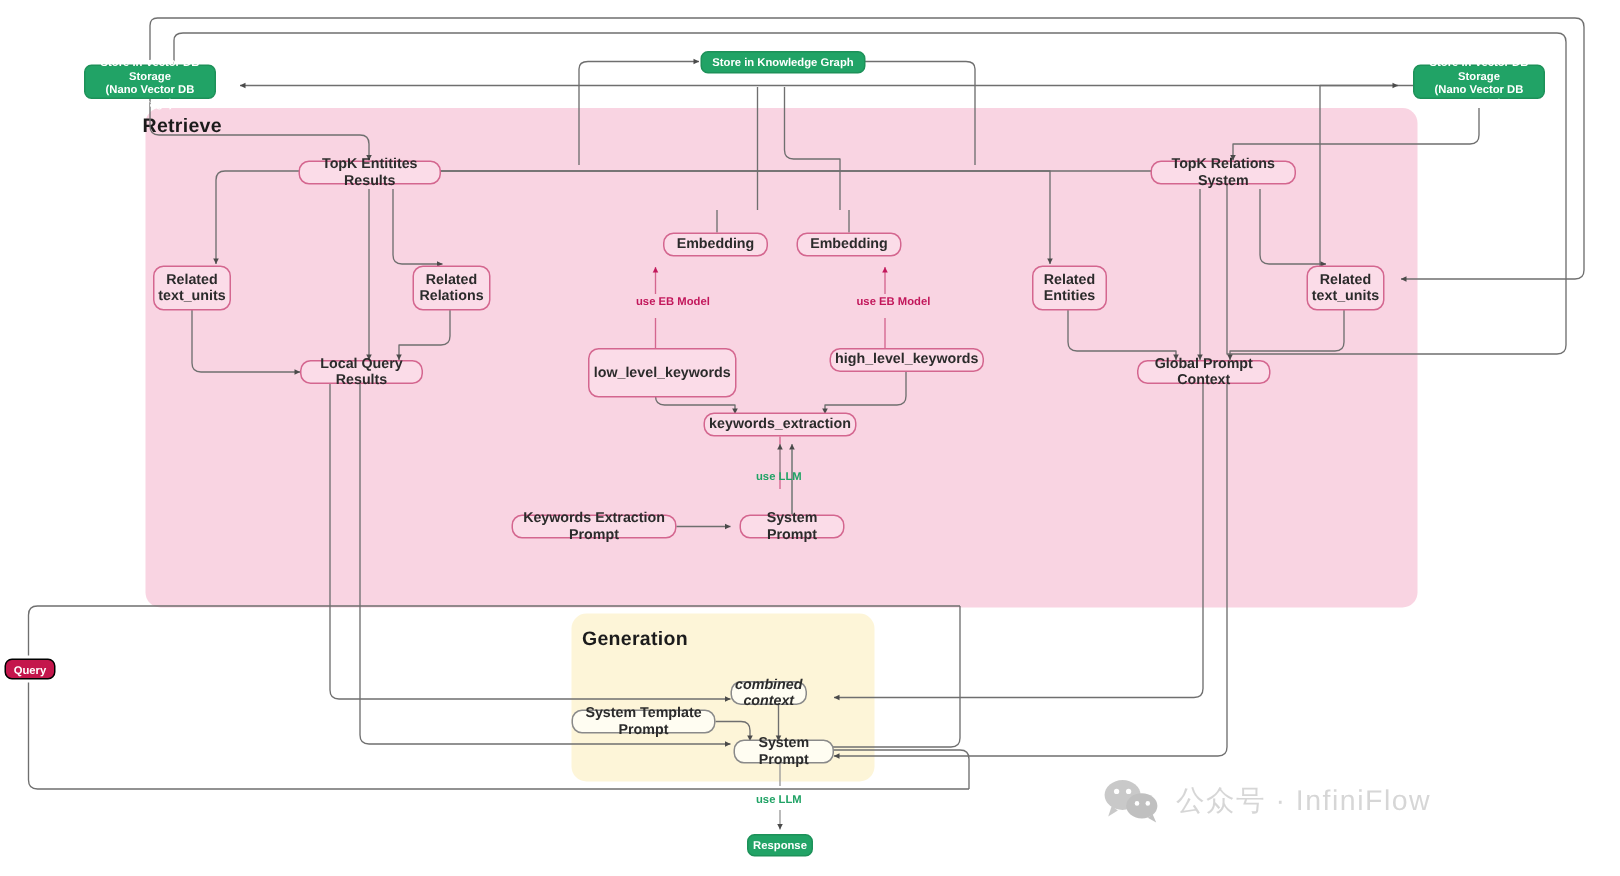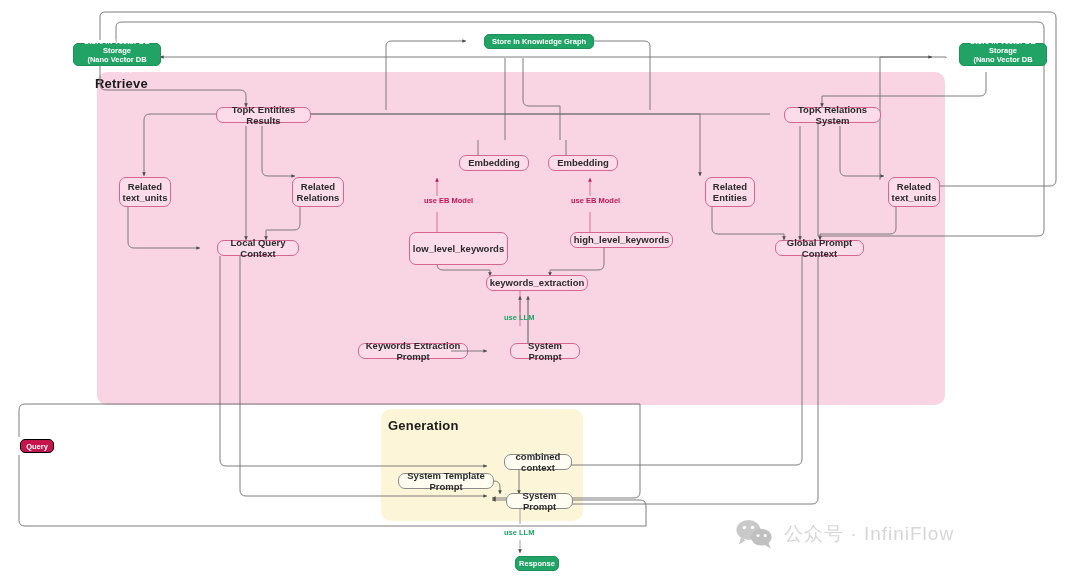--- a/index.html
+++ b/index.html
@@ -7,21 +7,21 @@
        font-family:"Liberation Sans","DejaVu Sans",sans-serif;}
   #canvas{position:absolute;inset:0;width:1080px;height:584px;}
   svg.wires{position:absolute;left:0;top:0;width:1080px;height:584px;pointer-events:none;}
 
   .panel{position:absolute;border-radius:10px;}
   .panel-retrieve{background:#f9d4e2;}
   .panel-generation{background:#fdf5d8;}
   .panel-title{position:absolute;font-weight:bold;font-size:13px;color:#1b1b1b;letter-spacing:.2px;}
 
   .node{position:absolute;box-sizing:border-box;display:flex;align-items:center;
-        justify-content:center;text-align:center;border-radius:7px;line-height:1.2;margin-left:17px;}
+        justify-content:center;text-align:center;border-radius:7px;line-height:1.2;}
 
   .n-pink{background:#fbdce8;border:1px solid #d4668f;color:#2b2b2b;font-size:9.5px;font-weight:bold;}
   .n-gray{background:#fffdf2;border:1px solid #8a8a8a;color:#2b2b2b;font-size:9.5px;font-weight:bold;}
   .n-green{background:#21a366;border:1px solid #1d9159;color:#ffffff;font-size:7.5px;font-weight:bold;
            border-radius:5px;padding:2px 4px;}
   .n-crimson{background:#c4164c;border:1px solid #000000;color:#ffffff;font-size:7.5px;font-weight:bold;border-radius:5px;}
 
   .edge-label{position:absolute;font-size:7.5px;font-weight:bold;white-space:nowrap;}
   .lbl-pink{color:#c2175b;}
   .lbl-green{color:#21a366;}
@@ -161,21 +161,21 @@
   <div class="node n-pink" style="left:688px;top:177px;width:50px;height:30px;flex-direction:column;">
     <span>Related</span>
     <span>Entities</span>
   </div>
   <div class="node n-pink" style="left:871px;top:177px;width:52px;height:30px;flex-direction:column;">
     <span>Related</span>
     <span>text_units</span>
   </div>
 
   <div class="node n-pink" style="left:200px;top:240px;width:82px;height:16px;">
-    <span>Local Query Context</span>
+    <span>Local Query Results</span>
   </div>
   <div class="node n-pink" style="left:758px;top:240px;width:89px;height:16px;">
     <span>Global Prompt Context</span>
   </div>
 
   <div class="node n-pink" style="left:442px;top:155px;width:70px;height:16px;">
     <span>Embedding</span>
   </div>
   <div class="node n-pink" style="left:531px;top:155px;width:70px;height:16px;">
     <span>Embedding</span>
@@ -196,21 +196,21 @@
   </div>
   <div class="node n-pink" style="left:493px;top:343px;width:70px;height:16px;">
     <span>System Prompt</span>
   </div>
   <svg class="wires" viewBox="0 0 1080 584">
     <g fill="none" stroke="#6f6f6f" stroke-width="0.9">
       <path d="M451,351 L487,351" marker-end="url(#arw)"></path>
     </g>
   </svg>
 
-  <div class="node n-gray" style="left:487px;top:454px;width:68px;height:16px;">
+  <div class="node n-gray" style="left:487px;top:454px;width:51px;height:16px;font-style:italic;">
     <span>combined context</span>
   </div>
   <div class="node n-gray" style="left:381px;top:473px;width:96px;height:16px;">
     <span>System Template Prompt</span>
   </div>
   <div class="node n-gray" style="left:489px;top:493px;width:67px;height:16px;">
     <span>System Prompt</span>
   </div>
 
   <div class="node n-crimson" style="left:3px;top:439px;width:34px;height:14px;">

